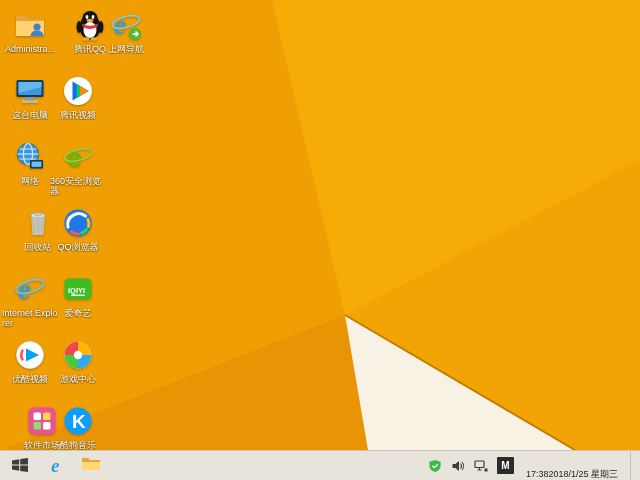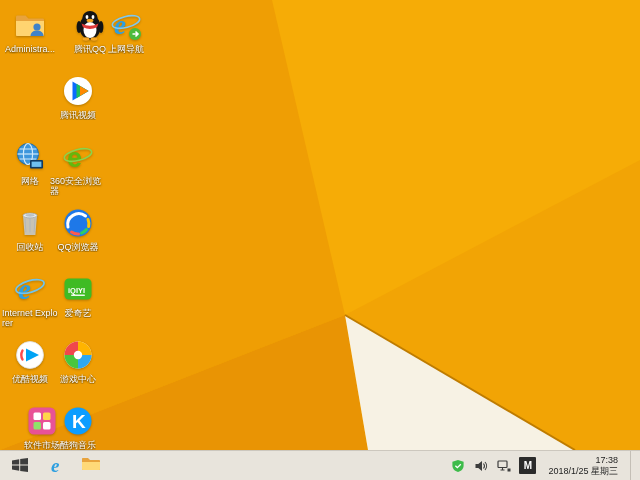--- a/index.html
+++ b/index.html
@@ -38,21 +38,21 @@
   }
   .ie-glyph{font-family:"Liberation Serif",serif;font-style:italic;font-weight:bold;
     font-size:19px;color:#2D9FE0;line-height:1;}
   .tb-right{display:flex;align-items:center;gap:8px;height:100%;padding-right:3px;}
   .tray-ic{width:15px;height:15px;display:flex;align-items:center;justify-content:center;}
   .tray-ic svg{width:14px;height:14px;display:block;}
   .ime{
     width:17px;height:17px;background:#2B2B2B;color:#fff;font-size:10px;font-weight:bold;
     display:flex;align-items:center;justify-content:center;border-radius:1px;
   }
-  .clock{display:flex;flex-direction:column;align-items:flex-end;justify-content:center;
+  .clock{display:flex;flex-direction:row;align-items:flex-end;justify-content:center;
     font-size:9px;line-height:11px;color:#1E1E1E;padding:0 4px;height:100%;}
   .show-desktop{width:6px;height:100%;border-left:1px solid #C4BFB6;}
 </style>
 </head>
 <body>
 
 <div class="screen">
 
   <svg class="wallpaper" viewBox="0 0 640 450" preserveAspectRatio="none">
     <rect width="640" height="450" style="fill:var(--wp-base,#F6AC06)"></rect>
@@ -99,20 +99,32 @@
       <svg viewBox="0 0 34 34">
         <text x="5" y="26" font-size="27" font-style="italic" font-weight="bold" fill="#2D9FE0" font-family="'Liberation Serif',serif">e</text>
         <ellipse cx="17" cy="14" rx="14" ry="5.5" fill="none" stroke="#7FC9EF" stroke-width="1.6" transform="rotate(-14 17 14)"></ellipse>
         <circle cx="26" cy="26" r="6" fill="#4CBB3C"></circle>
         <path d="M23.5 26h5M26.5 23.5 29 26l-2.5 2.5" stroke="#fff" stroke-width="1.6" fill="none"></path>
       </svg>
     </span>
     <span class="lbl">上网导航</span>
   </div>
 
+  <div class="cell" style="left:2px;top:74px">
+    <span class="ic">
+      <svg viewBox="0 0 34 34">
+        <rect x="3.5" y="6" width="27" height="17" rx="1.5" fill="#0F3A63"></rect>
+        <rect x="5.5" y="8" width="23" height="13" fill="#3E97DE"></rect>
+        <path d="M5.5 8h23v5l-23 6z" fill="#6FBCEF" opacity=".85"></path>
+        <rect x="13.5" y="23" width="7" height="3.4" fill="#8E9BA6"></rect>
+        <rect x="9" y="26.4" width="16" height="2.4" rx="1" fill="#B9C3CA"></rect>
+      </svg>
+    </span>
+    <span class="lbl">这台电脑</span>
+  </div>
 
   <div class="cell" style="left:50px;top:74px">
     <span class="ic">
       <svg viewBox="0 0 34 34">
         <circle cx="17" cy="17" r="14" fill="#fff"></circle>
         <path d="M11.5 7.5 27.5 17 11.5 26.5z" fill="#0A6CFF"></path>
         <path d="M15.5 9.8 27.5 17l-12 7.2z" fill="#1BBE62"></path>
         <path d="M19 12 27.5 17 19 22z" fill="#FF8A00"></path>
       </svg>
     </span>
@@ -136,21 +148,21 @@
   <div class="cell" style="left:50px;top:140px">
     <span class="ic">
       <svg viewBox="0 0 34 34">
         <text x="6" y="27" font-size="27" font-weight="bold" fill="#63B80C" font-family="'Liberation Sans',sans-serif">e</text>
         <ellipse cx="17" cy="15" rx="14" ry="5.5" fill="none" stroke="#8CD44A" stroke-width="1.6" transform="rotate(-14 17 15)"></ellipse>
       </svg>
     </span>
     <span class="lbl">360安全浏览器</span>
   </div>
 
-  <div class="cell" style="left:2px;top:206px">
+  <div class="cell" style="left:10px;top:206px">
     <span class="ic">
       <svg viewBox="0 0 34 34">
         <path d="M10 9.5h14l-1.6 19.5h-10.8z" fill="#C9CFD4" opacity=".85"></path>
         <path d="M12 12.5l.9 14M17 12.5v14M22 12.5l-.9 14" stroke="#AEB6BB" stroke-width=".9" fill="none"></path>
         <ellipse cx="17" cy="9.5" rx="7" ry="2.4" fill="#E9EEF1" stroke="#9FA8AE" stroke-width=".8"></ellipse>
         <ellipse cx="17" cy="9.3" rx="4.6" ry="1.4" fill="#B9C1C6"></ellipse>
       </svg>
     </span>
     <span class="lbl">回收站</span>
   </div>

